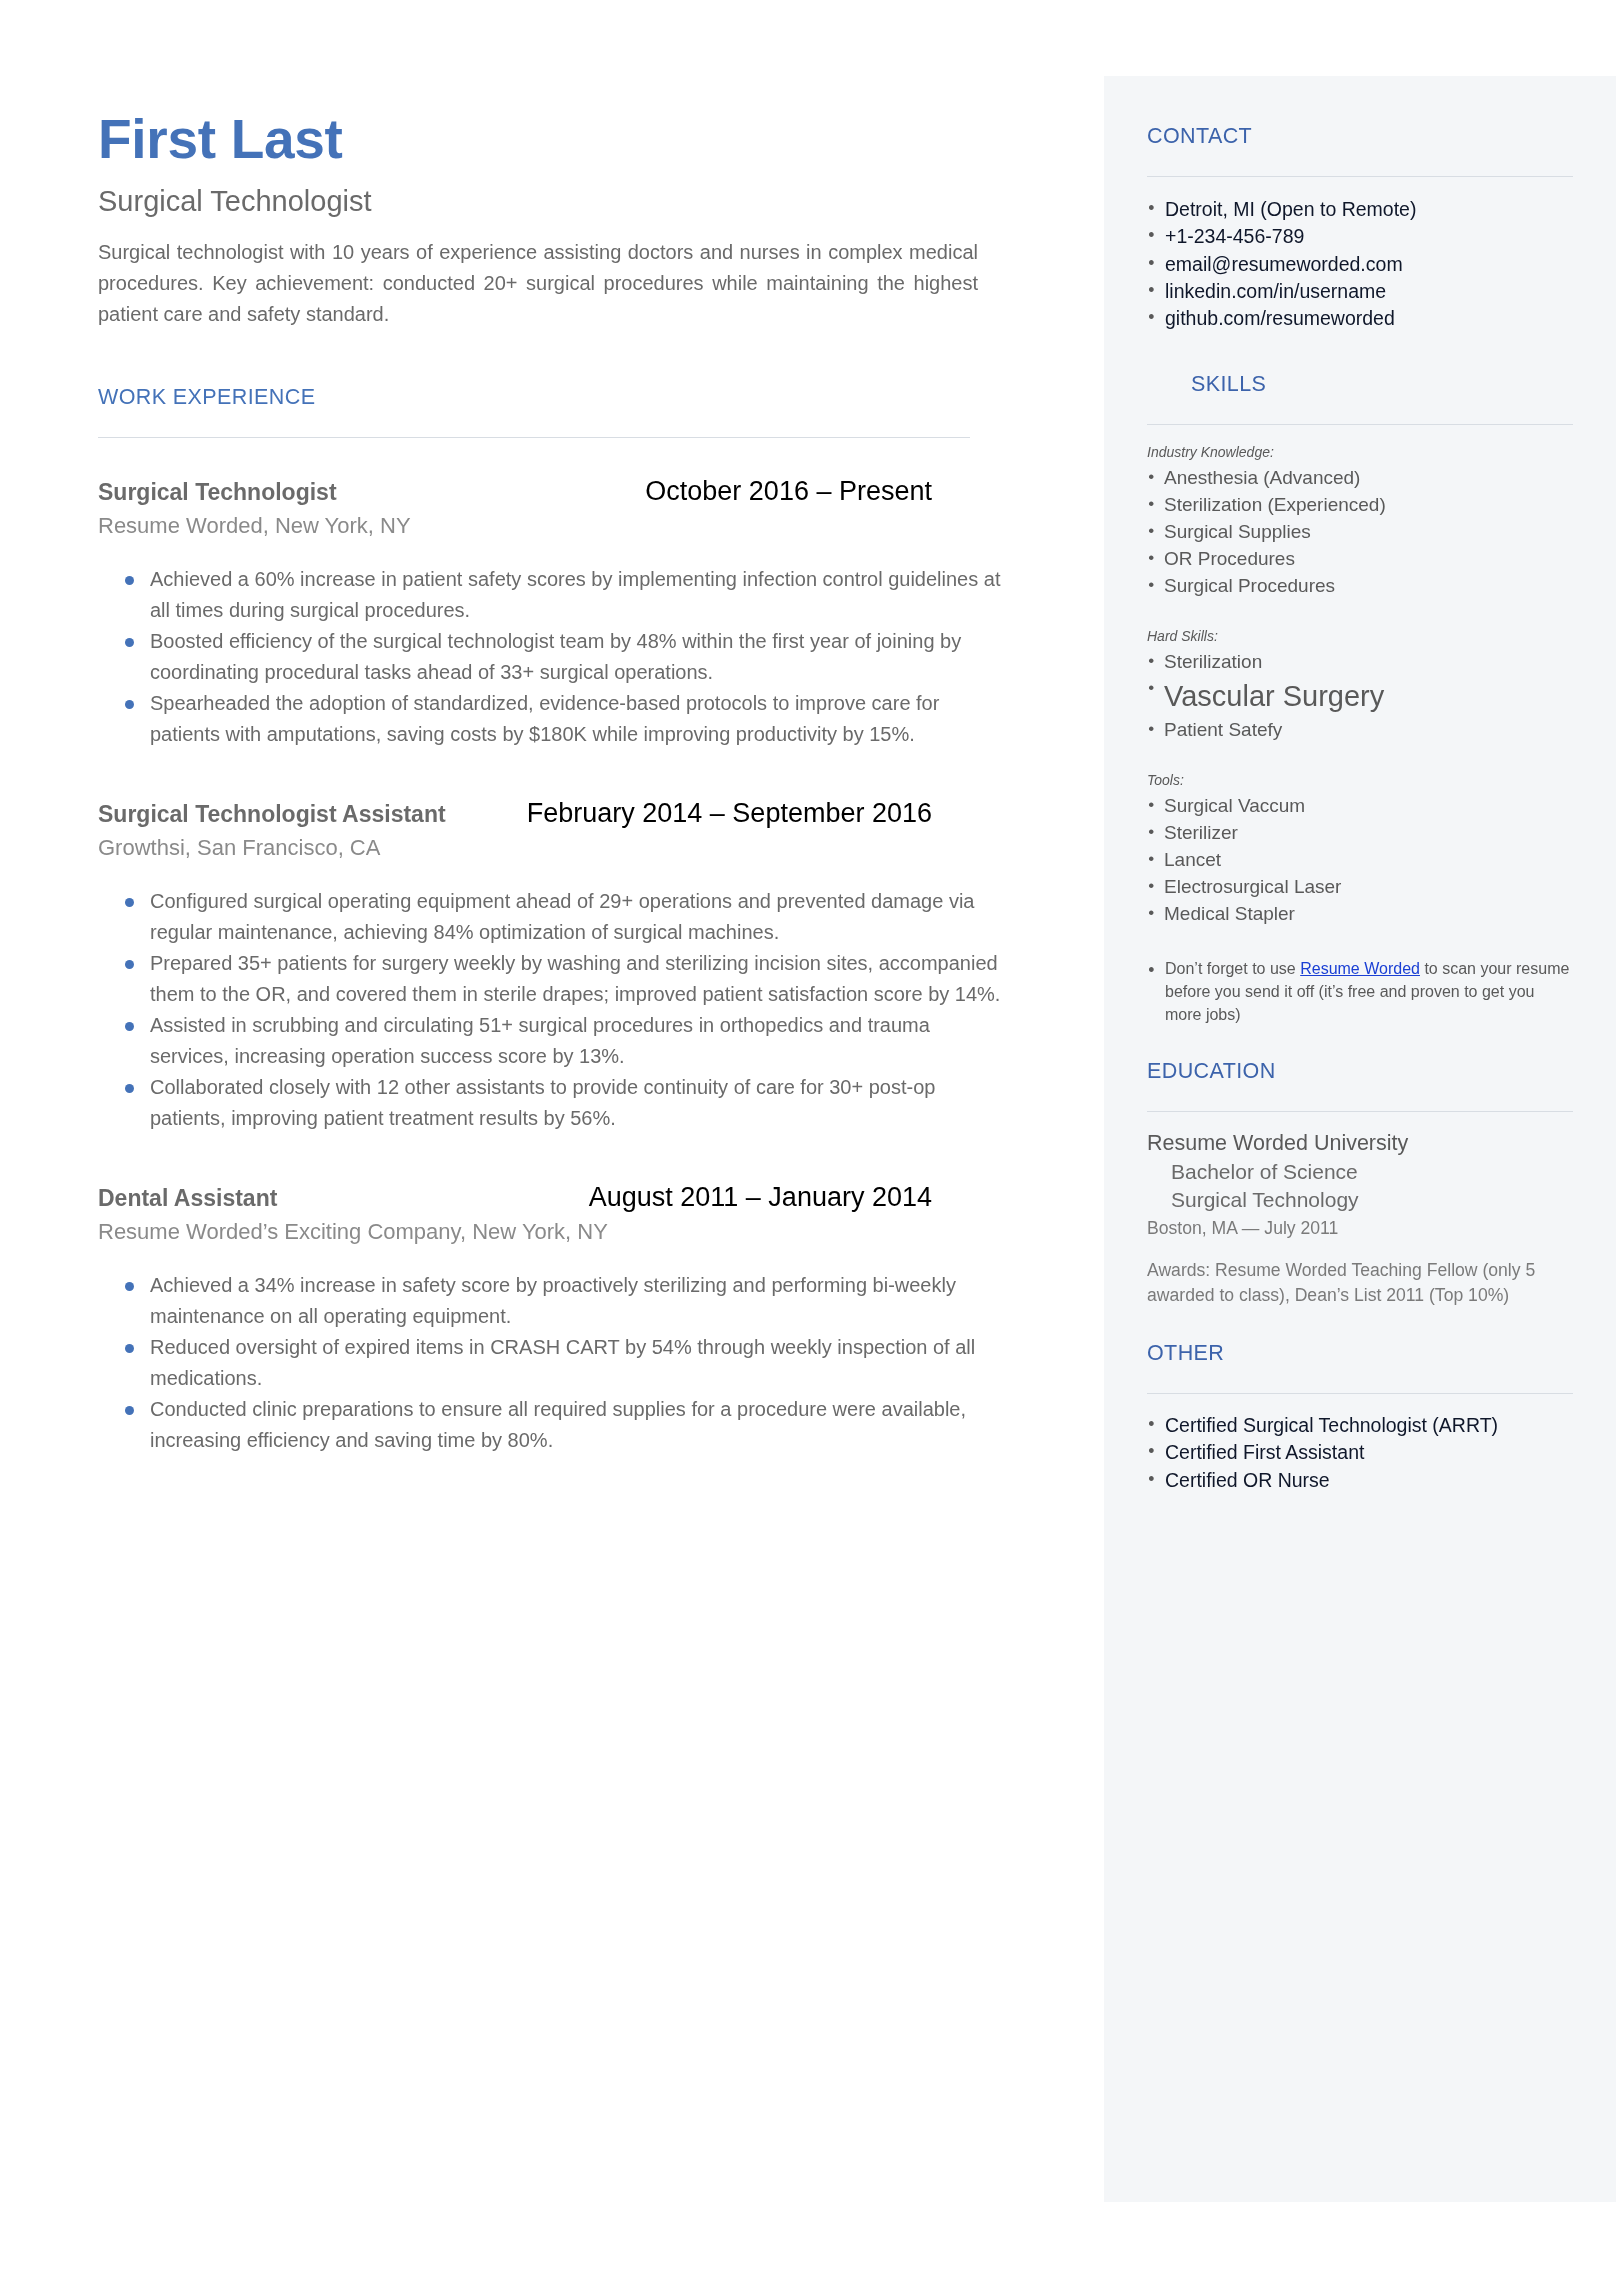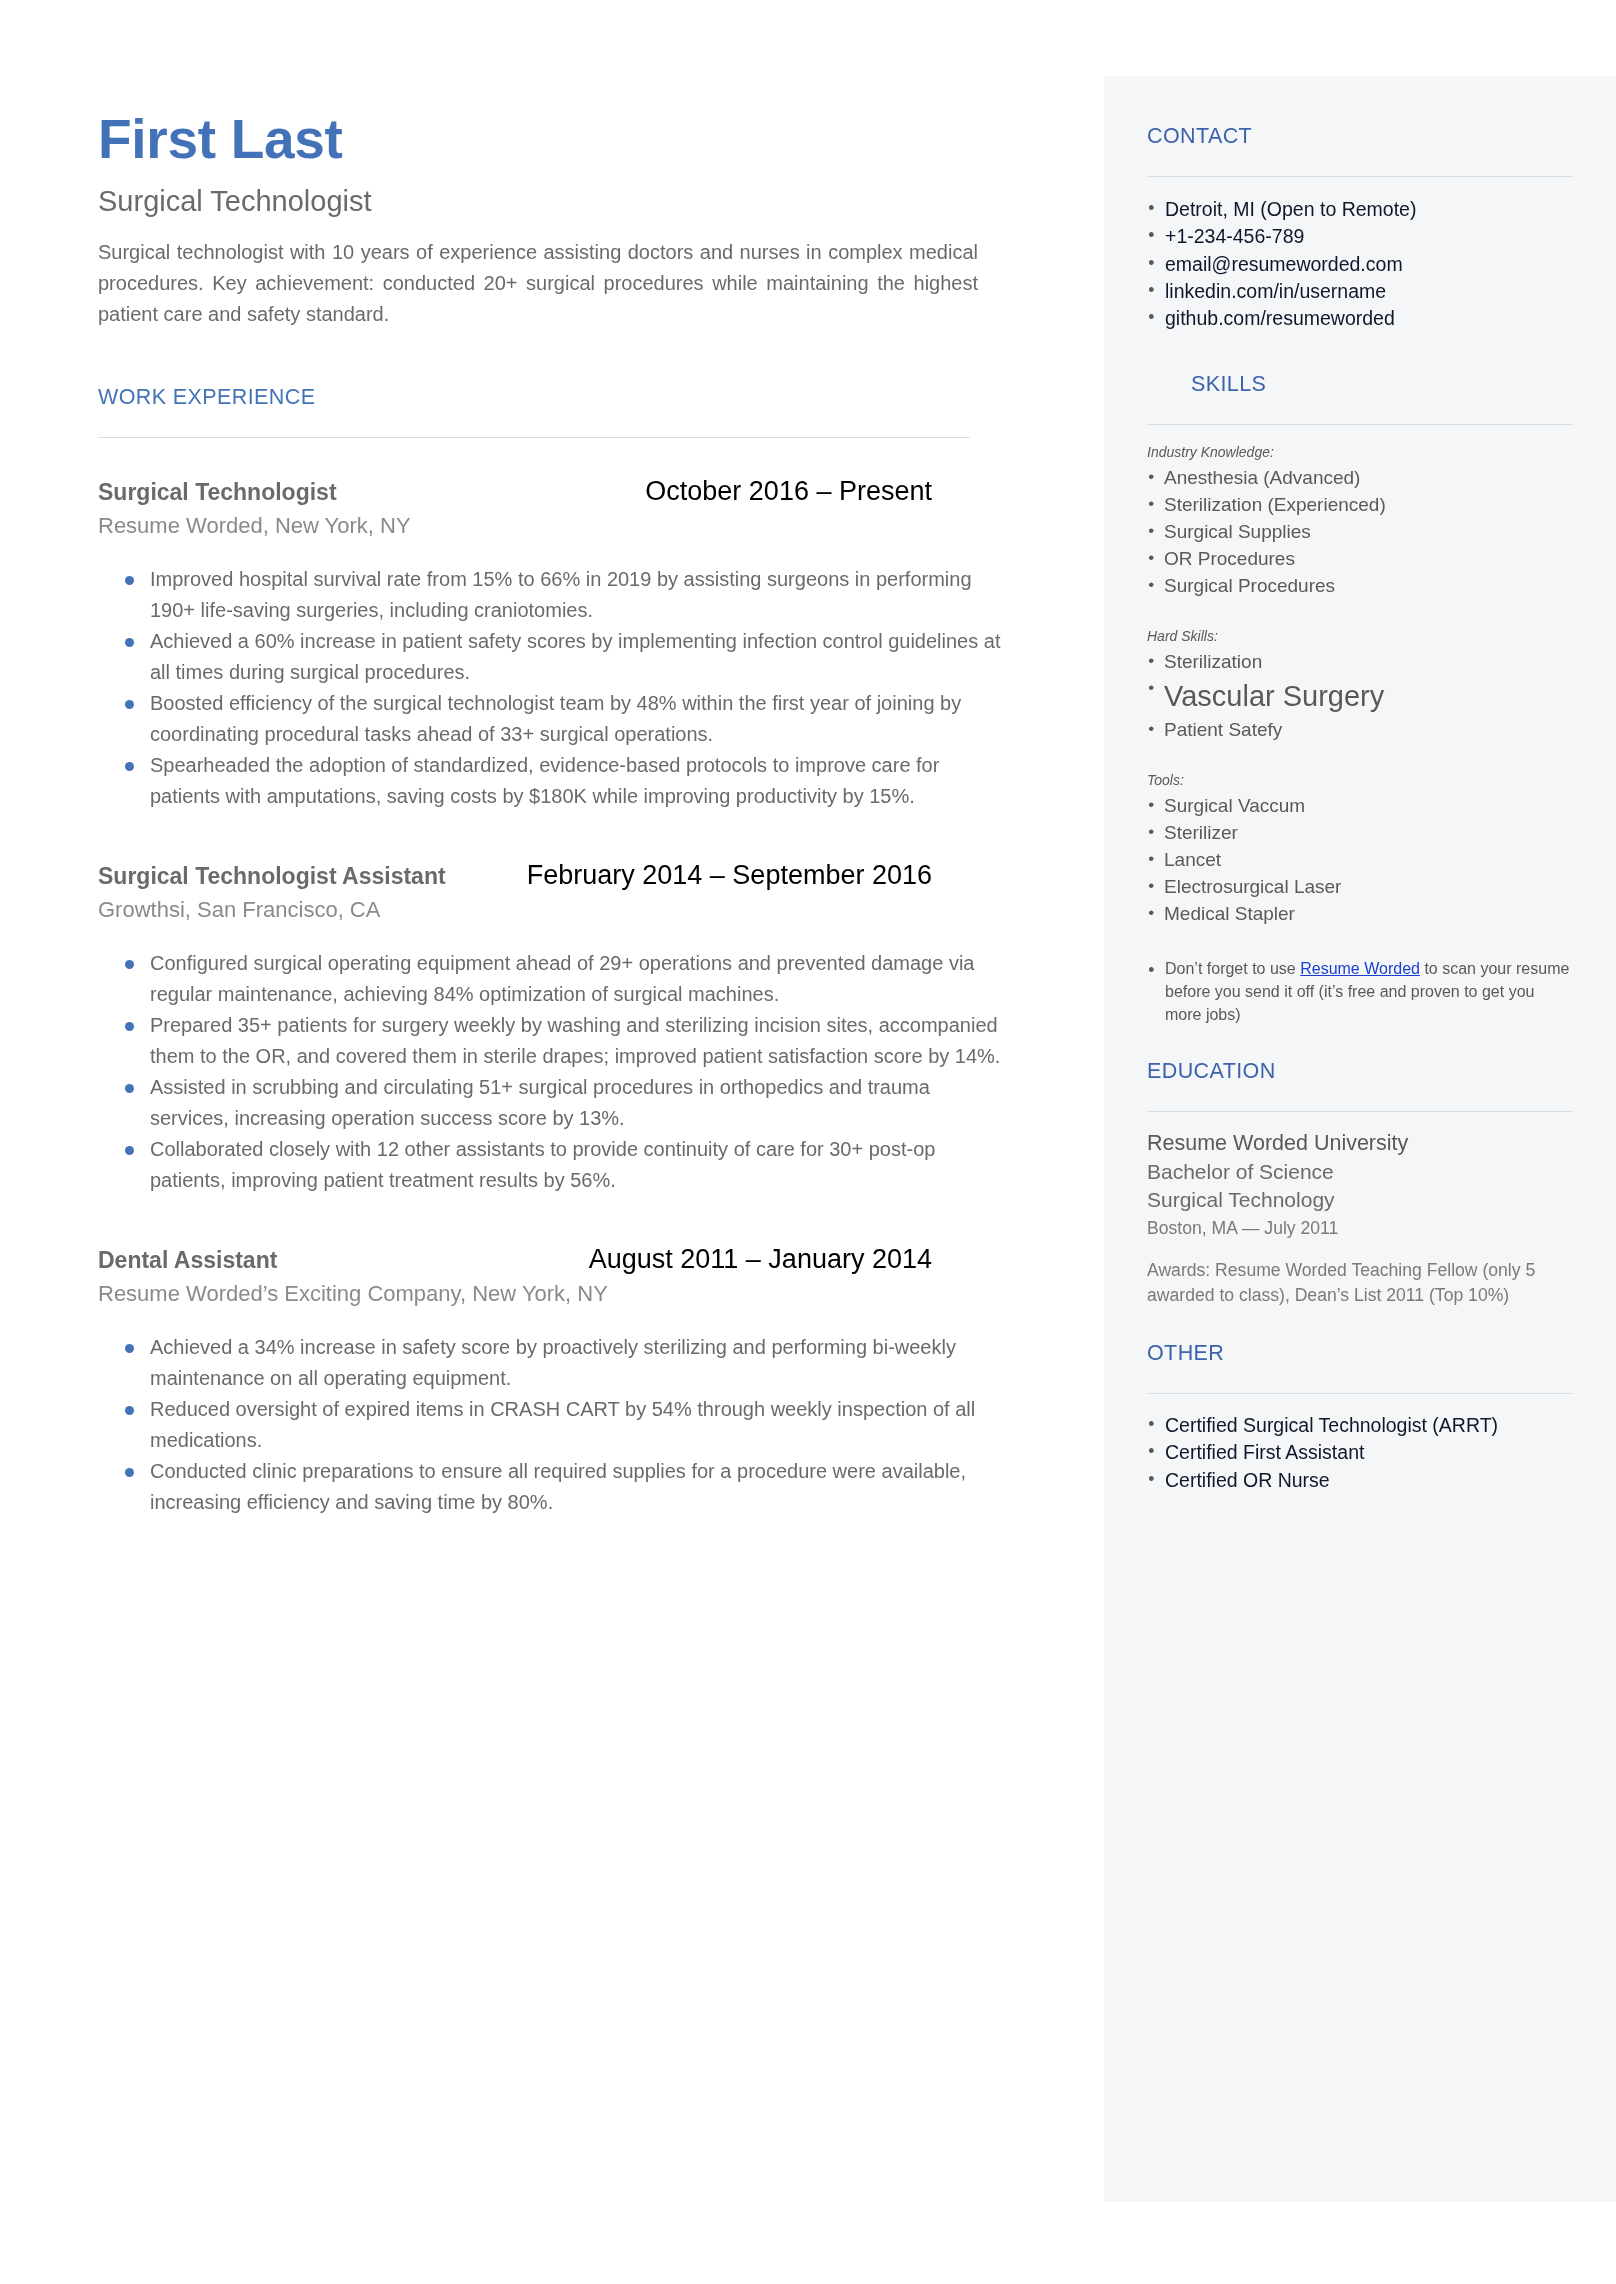--- a/index.html
+++ b/index.html
@@ -115,20 +115,21 @@
 
   .edu-school {
     color: #595959;
     font-size: 21.5px;
     line-height: 1.36;
   }
   .edu-line {
     color: #6a6a6a;
     font-size: 21px;
     line-height: 1.33;
+    margin-left: 24px;
   }
   .edu-loc {
     color: #7a7a7a;
     font-size: 17.6px;
     line-height: 1.36;
   }
   .edu-awards {
     color: #7a7a7a;
     font-size: 17.6px;
     line-height: 1.42;
@@ -250,21 +251,20 @@
     </div>
 
     <div id="jobs-container">
         <div style="margin-top: 38px;">
           <div class="job-head">
             <div class="job-role">Surgical Technologist</div>
             <div class="job-dates">October 2016 – Present</div>
           </div>
           <div class="job-company" style="margin-top: 3.9px;">Resume Worded, New York, NY</div>
           <ul class="bullets" style="margin-top: 23.4px;">
-            <li>Improved hospital survival rate from 15% to 66% in 2019 by assisting surgeons in performing 190+ life-saving surgeries, including craniotomies.</li>
             <li>Achieved a 60% increase in patient safety scores by implementing infection control guidelines at all times during surgical procedures.</li>
             <li>Boosted efficiency of the surgical technologist team by 48% within the first year of joining by coordinating procedural tasks ahead of 33+ surgical operations.</li>
             <li>Spearheaded the adoption of standardized, evidence-based protocols to improve care for patients with amputations, saving costs by $180K while improving productivity by 15%.</li>
           </ul>
         </div>
         <div style="margin-top: 48px;">
           <div class="job-head">
             <div class="job-role">Surgical Technologist Assistant</div>
             <div class="job-dates">February 2014 – September 2016</div>
           </div>

